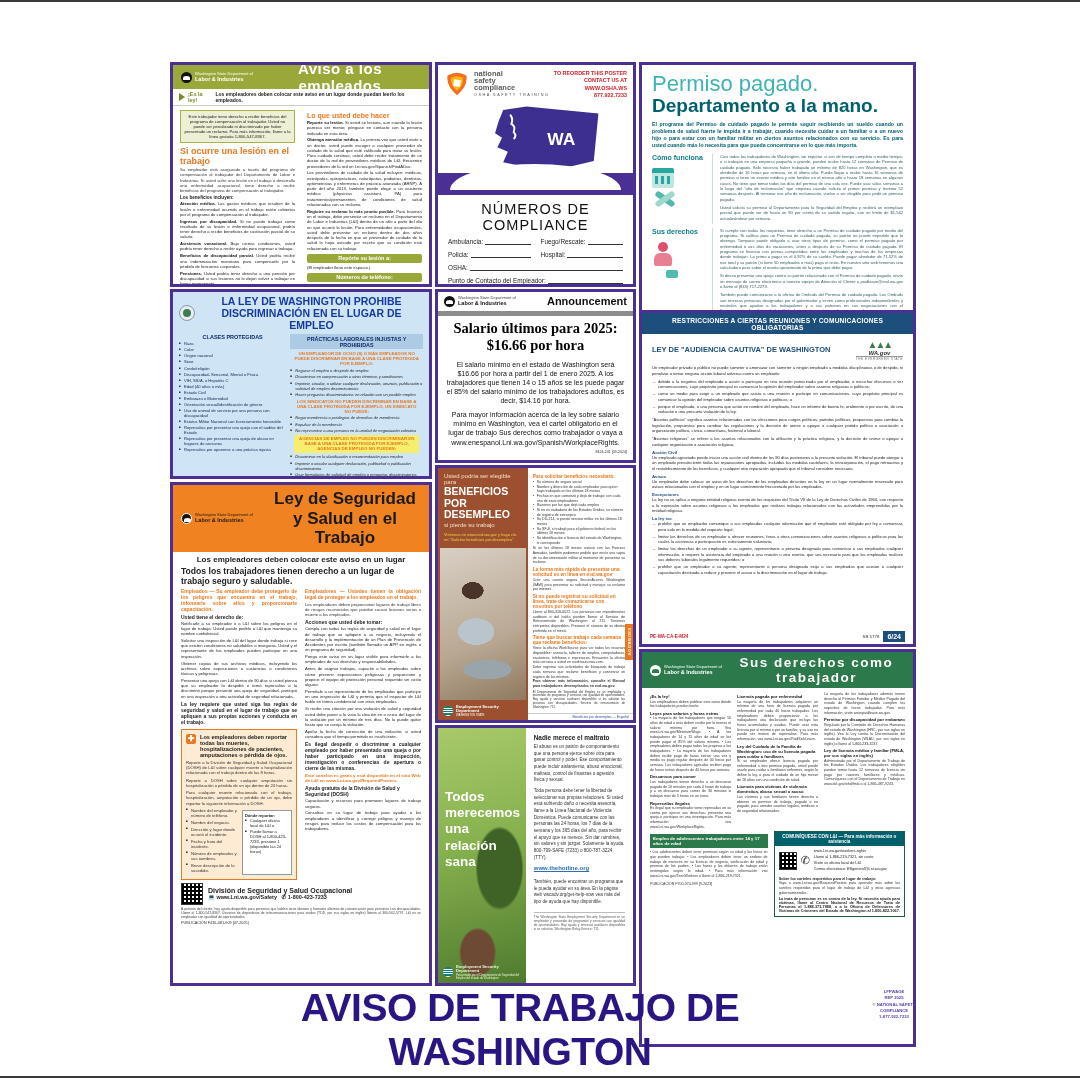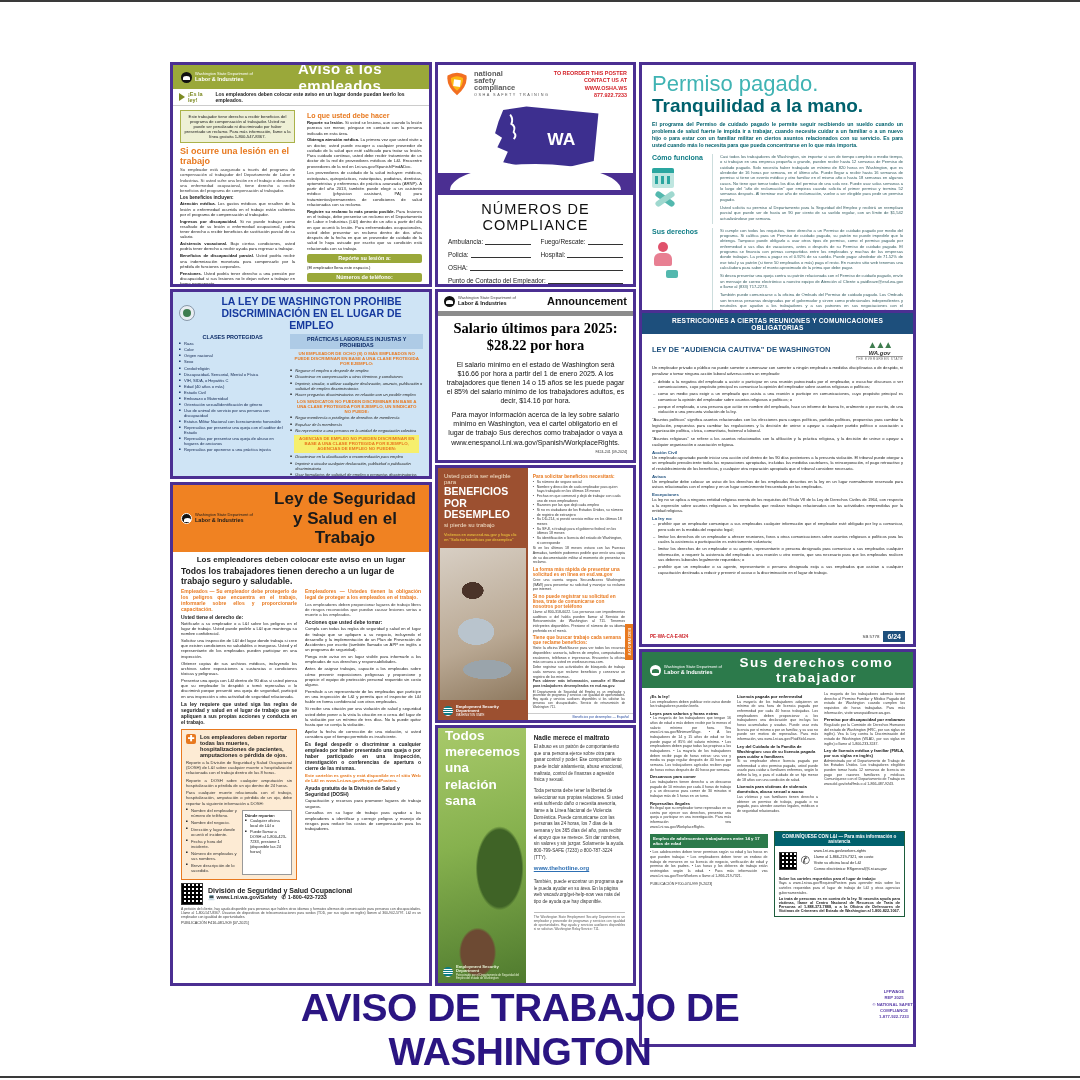--- a/index.html
+++ b/index.html
@@ -140,21 +140,21 @@
   ul.fl li::before{content:"•";position:absolute;left:0;}
   .f-tag{position:absolute;right:0;top:62%;background:var(--orange);color:#fff;font-size:4px;font-weight:bold;writing-mode:vertical-rl;padding:4px 1.5px;letter-spacing:.5px;}
   .f-strip{position:absolute;left:0;right:0;bottom:0;border-top:1px solid #ccc;font-size:3.4px;color:#2b4ea2;text-align:right;padding:1px 4px;background:#fff;}
 
   
   .g-wrap{display:flex;height:100%;}
   .g-left{width:45%;position:relative;background:
       radial-gradient(40px 70px at 70% 55%,#3f6326 55%,transparent 60%),
       radial-gradient(30px 40px at 45% 88%,#6d4a33 55%,transparent 62%),
       linear-gradient(165deg,#a8c96a,#86b14e 45%,#4f7a2e);display:flex;flex-direction:column;}
-  .g-title{color:#fff;font-weight:bold;font-size:13.5px;line-height:1.2;padding:0 7px;}
+  .g-title{color:#fff;font-weight:bold;font-size:13.5px;line-height:1.2;padding:24px 7px;margin-top:37px;}
   .g-esd{margin-top:auto;}
   .g-esd .esd-txt{color:#0e3;}
   .g-right{flex:1;padding:6px 8px;position:relative;}
   .g-h{font-weight:bold;font-size:6.4px;color:#1a1a1a;margin-bottom:3px;}
   .g-p{font-size:4.6px;color:#333;line-height:1.45;margin-bottom:4px;text-align:left;}
   .g-link{color:#2d6fb3;font-weight:bold;font-size:6px;text-decoration:underline;margin:3px 0 8px;}
   .g-tiny{font-size:3.2px;color:#555;border-top:.5px solid #bbb;padding-top:2px;margin-top:6px;text-align:justify;}
 
   
   .h-pad{padding:8px 10px 0;}
@@ -501,21 +501,21 @@
   <div class="e-hdr">
     <div class="lni">
       <span class="dot"></span>
       <span class="txt" style="color:#222"><span style="color:#444">Washington State Department of</span><br><span class="big" style="color:#111">Labor &amp; Industries</span></span>
     </div>
     <div class="e-ann">Announcement</div>
   </div>
   <div class="e-bar"></div>
   <div class="e-title">
     <span>Salario últimos para 2025:</span><br>
-    <span>$28.22 por hora</span>
+    <span>$16.66 por hora</span>
   </div>
   <div class="e-p">El salario mínimo en el estado de Washington será $16.66 por hora a partir del 1 de enero 2025. A los trabajadores que tienen 14 o 15 años se les puede pagar el 85% del salario mínimo de los trabajadores adultos, es decir, $14.16 por hora.</div>
   <div class="e-p">Para mayor información acerca de la ley sobre salario mínimo en Washington, vea el cartel obligatorio en el lugar de trabajo Sus derechos como trabajador o vaya a www.enespanol.Lni.wa.gov/Spanish/WorkplaceRights.</div>
   <div class="e-code">F424-241 [09-2024]</div>
 </div>
 
 <div class="sec" style="left:435px;top:465px;width:201px;height:258px">
   <div class="f-wrap">
     <div class="f-left">
       <div class="f-eyebrow">Usted podría ser elegible para</div>
@@ -573,21 +573,21 @@
       <div class="g-link">www.thehotline.org</div>
       <div class="g-p">También, puede encontrar un programa que le pueda ayudar en su área. En la página web wscadv.org/get-help-now vea más del tipo de ayuda que hay disponible.</div>
       <div class="g-tiny">The Washington State Employment Security Department es un empleador y proveedor de programas y servicios con igualdad de oportunidades. Hay ayuda y servicios auxiliares disponibles si se solicitan. Washington Relay Service: 711.</div>
     </div>
   </div>
 </div>
 
 <div class="sec" style="left:639px;top:62px;width:277px;height:304px">
   <div class="h-pad">
     <div class="h-t1">Permiso pagado.</div>
-    <div class="h-t2">Tranquilidad a la mano.</div>
+    <div class="h-t2">Departamento a la mano.</div>
     <div class="h-intro">El programa del Permiso de cuidado pagado le permite seguir recibiendo un sueldo cuando un problema de salud fuerte le impida ir a trabajar, cuando necesite cuidar a un familiar o a un nuevo hijo o para estar con un familiar militar en ciertos asuntos relacionados con su servicio. Es para usted cuando más lo necesita para que pueda concentrarse en lo que más importa.</div>
     <div class="h-row">
       <div class="h-lab">
         <div class="lb">Cómo funciona</div>
         <div class="h-ico">
           <div class="cal"></div>
           <div class="band"></div>
         </div>
       </div>
       <div class="h-body">

